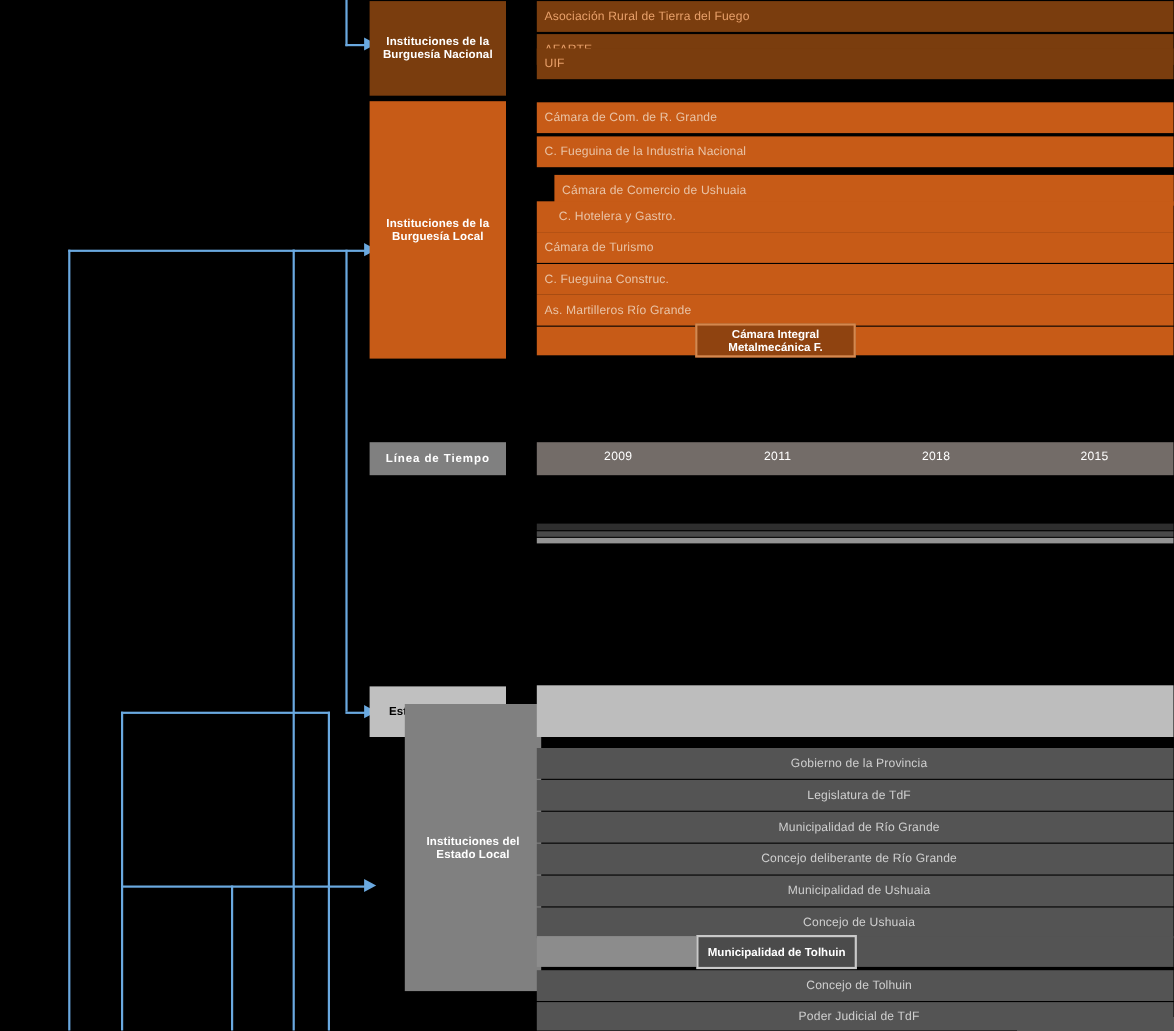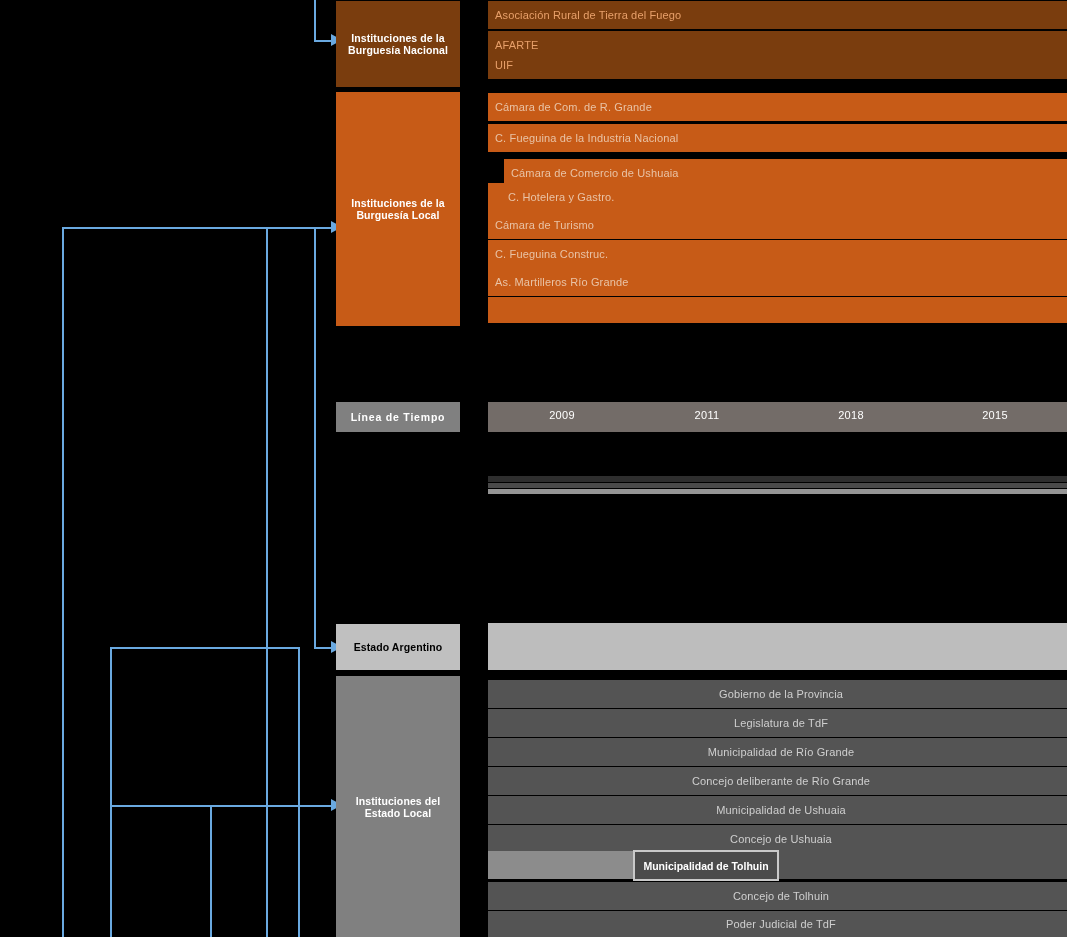--- a/index.html
+++ b/index.html
@@ -96,34 +96,34 @@
   </div>
 
   <div class="catbox cat-gray-mid" style="top:402px;height:30px;letter-spacing:.8px;">
     <span>Línea de Tiempo</span>
   </div>
 
   <div class="catbox cat-gray-light" style="top:624px;height:46px;">
     <span>Estado Argentino</span>
   </div>
 
-  <div class="catbox cat-gray-mid" style="top:676px;height:261px;">
+  <div class="catbox cat-gray-mid" style="top:640px;height:261px;margin-left:32px;">
     <span>
       <span>Instituciones del</span><br>
       <span>Estado Local</span>
     </span>
   </div>
 
   <div class="rowband r-brown-dark" style="top:1px;height:28px;">
     <span>Asociación Rural de Tierra del Fuego</span>
   </div>
   <div class="rowband r-brown-dark" style="top:31px;height:28px;">
     <span>AFARTE</span>
   </div>
-  <div class="rowband r-brown-dark" style="top:51px;height:28px;">
+  <div class="rowband r-brown-dark" style="top:44px;height:28px;">
     <span>UIF</span>
   </div>
 
   <div class="rowband r-orange" style="top:93px;height:28px;">
     <span>Cámara de Com. de R. Grande</span>
   </div>
   <div class="rowband r-orange" style="top:124px;height:28px;">
     <span>C. Fueguina de la Industria Nacional</span>
   </div>
   <div class="rowband r-orange" style="top:159px;height:28px;margin-left:16px;">
@@ -137,20 +137,26 @@
   </div>
   <div class="rowband r-orange" style="top:240px;height:28px;">
     <span>C. Fueguina Construc.</span>
   </div>
   <div class="rowband r-orange" style="top:268px;height:28px;">
     <span>As. Martilleros Río Grande</span>
   </div>
 
   <div class="rowband r-orange" style="top:297px;height:26px;"></div>
 
+  <div class="chip chip-orange" style="left:632px;top:294px;width:146px;height:31px;">
+    <span>
+      <span>Cámara Integral</span><br>
+      <span>Metalmecánica F.</span>
+    </span>
+  </div>
 
   <div class="rowband r-timeline" style="top:402px;height:30px;"></div>
   <div class="tick" style="left:562px;">2009</div>
   <div class="tick" style="left:707px;">2011</div>
   <div class="tick" style="left:851px;">2018</div>
   <div class="tick" style="left:995px;">2015</div>
 
   <div class="thinbar" style="top:476px;height:6px;background:#2e2e2e;"></div>
   <div class="thinbar" style="top:483px;height:5px;background:#4a4a4a;"></div>
   <div class="thinbar" style="top:489px;height:5px;background:#949494;"></div>

